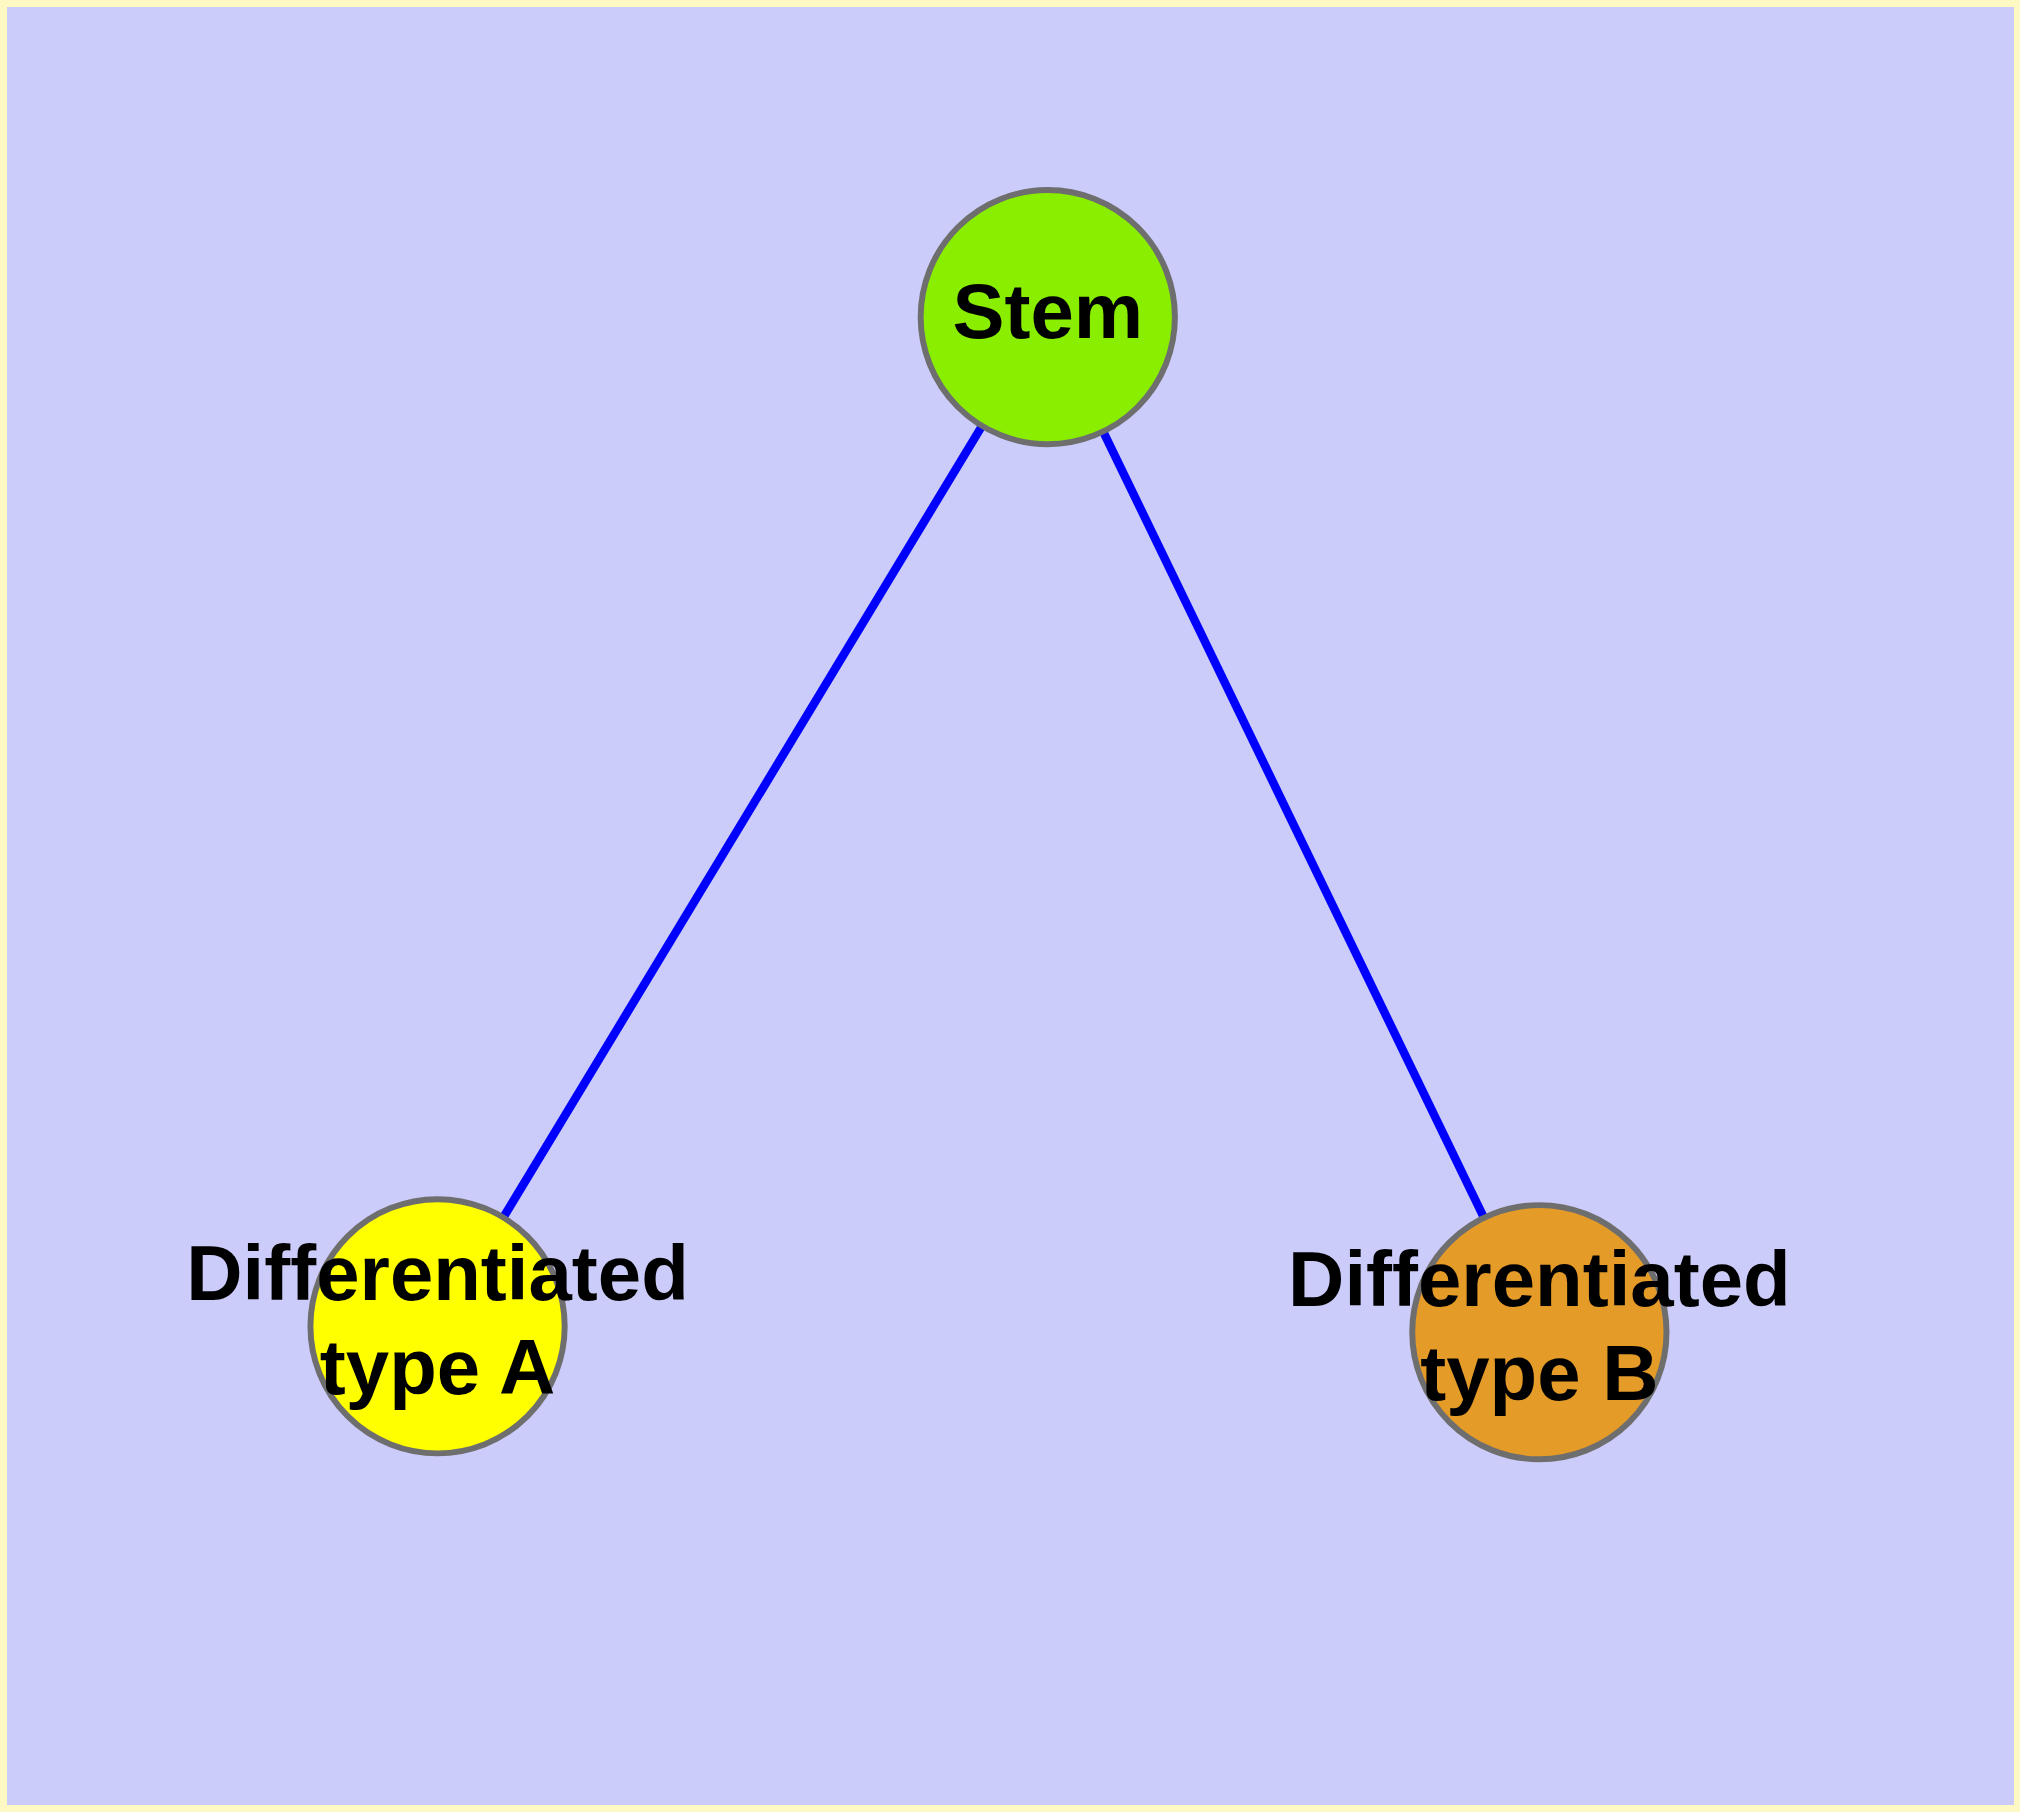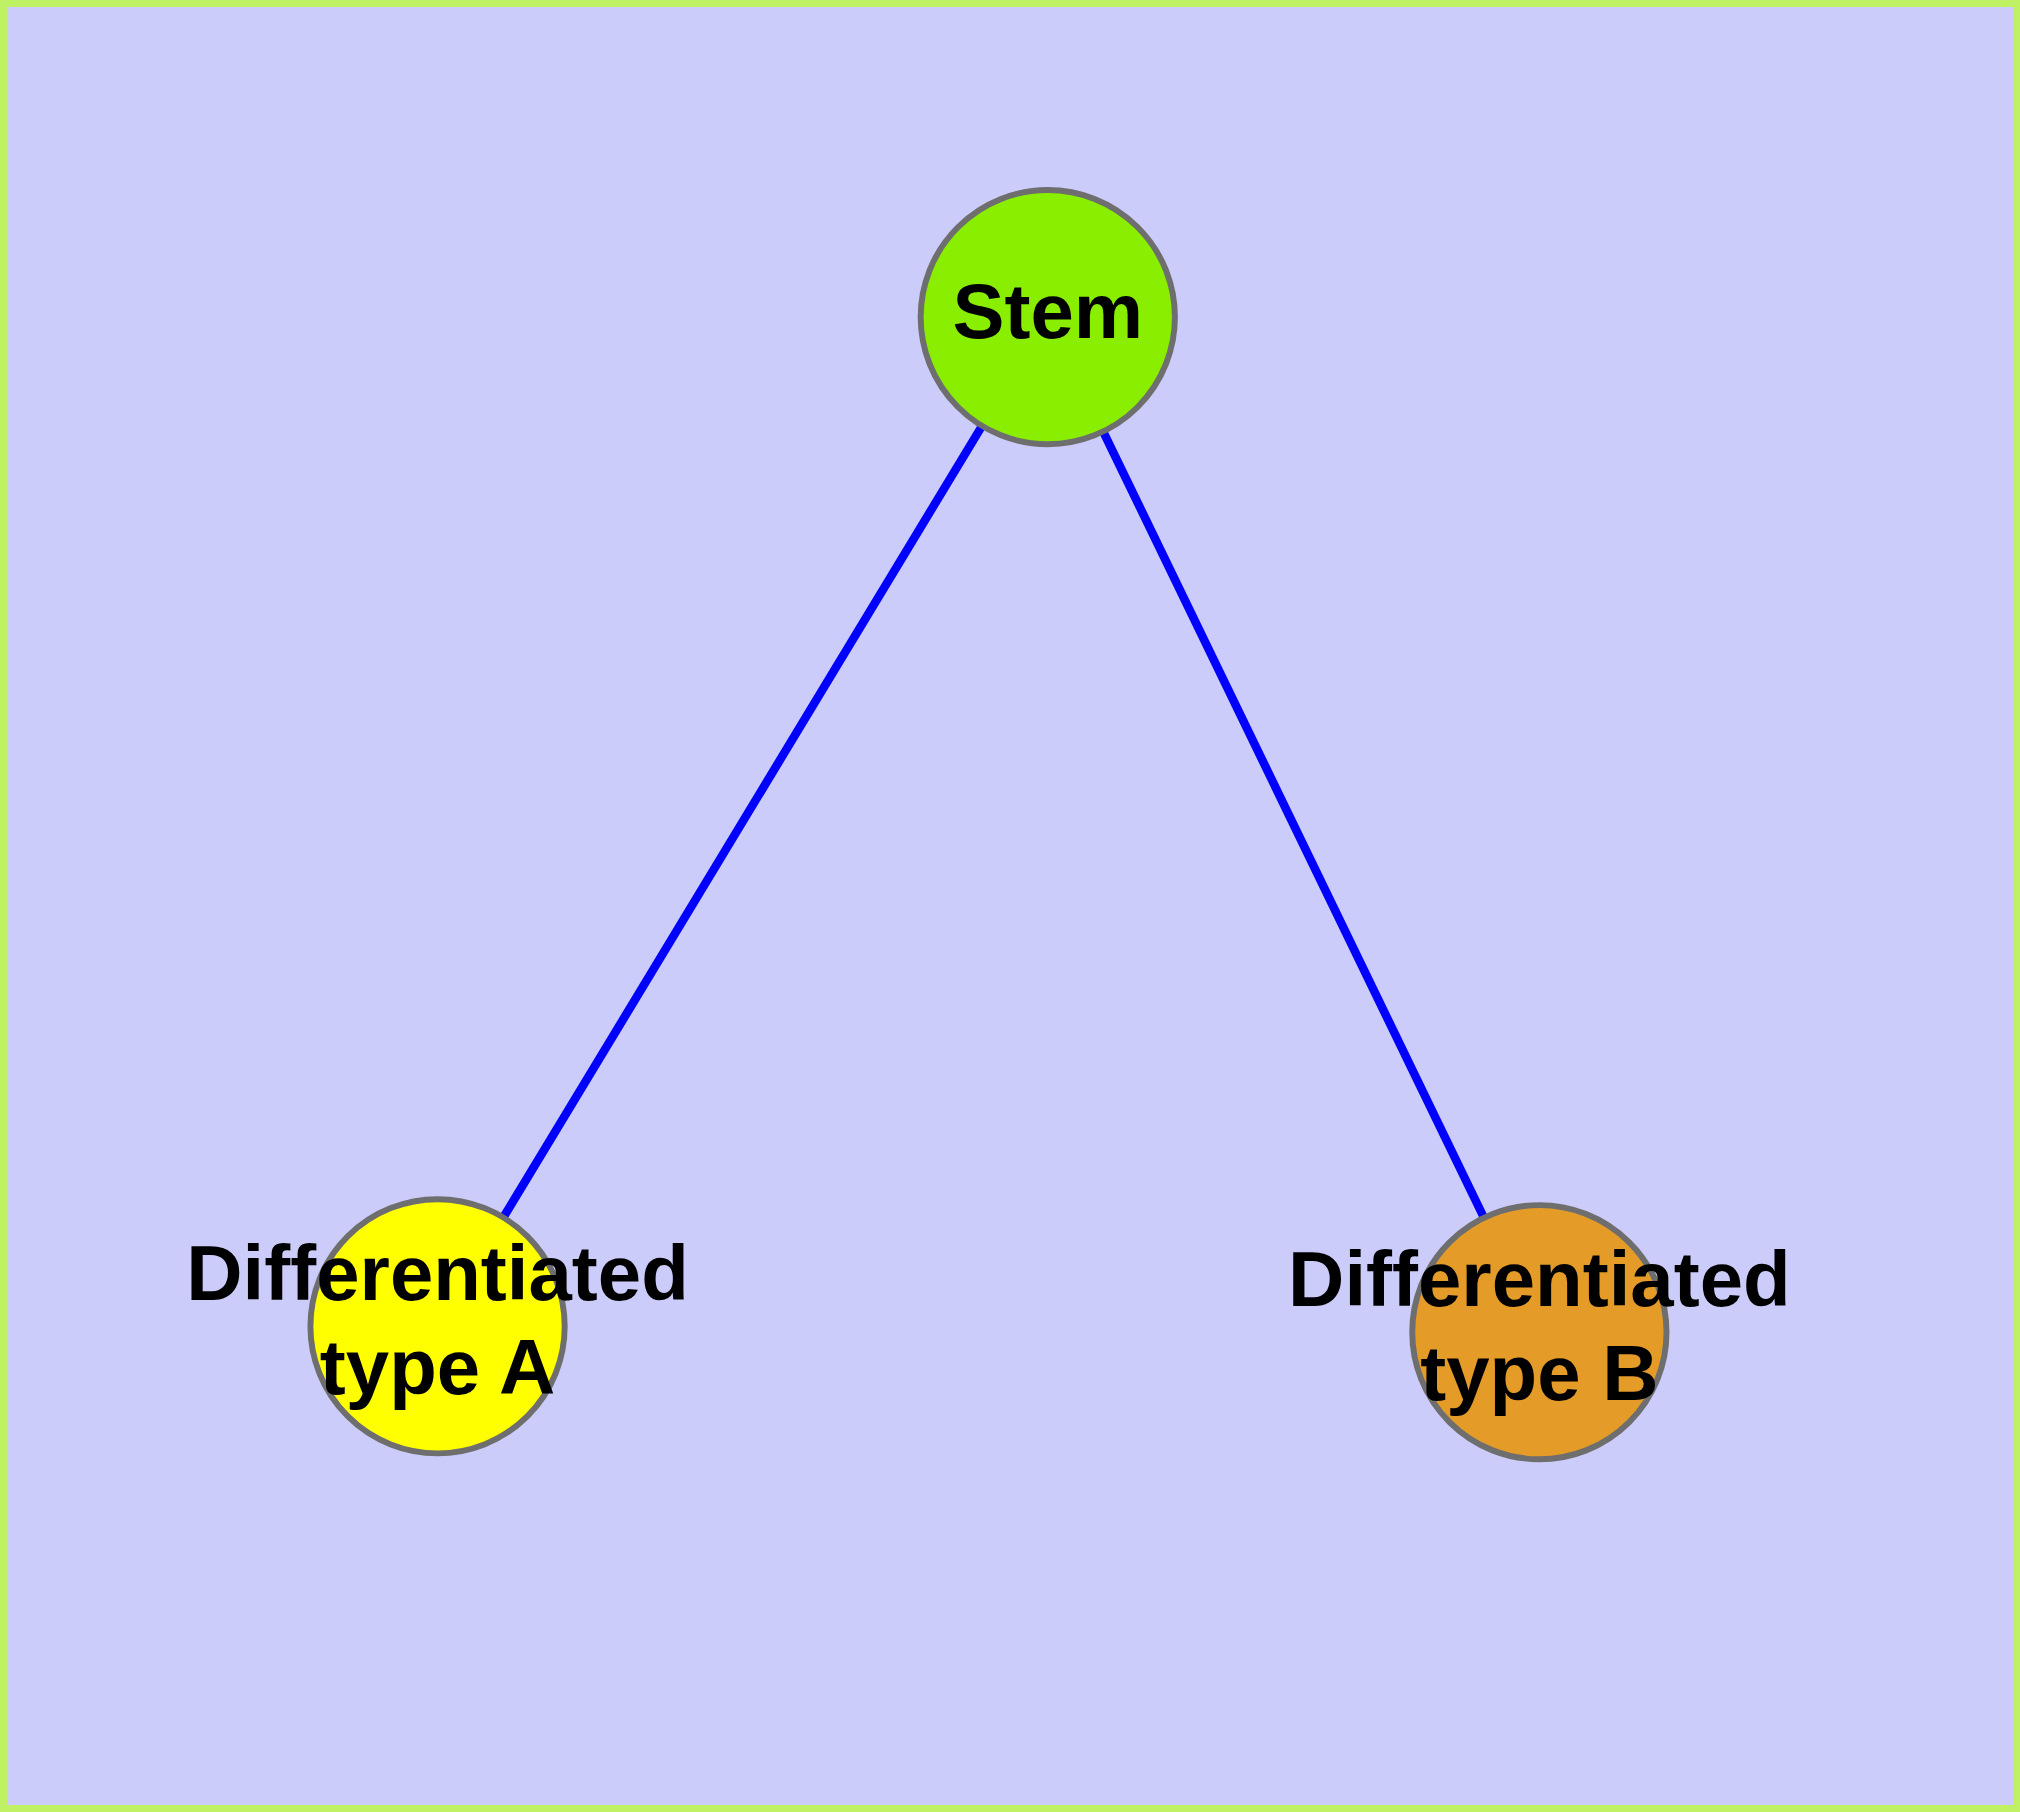--- a/index.html
+++ b/index.html
@@ -44,21 +44,21 @@
     stroke: #6e6e6e;
   }
   .graph-edge {
     stroke: #0000ff;
     stroke-linecap: butt;
   }
 </style>
 </head>
 <body>
 
-<div id="canvas" style="background: #bef264; width: 2021px; height: 1812px;">
+<div id="canvas" style="background: #fef9c3; width: 2021px; height: 1812px;">
   <div id="plot-area" style="background: rgb(204, 204, 250); width: 2007px; height: 1798px;">
     <svg id="graph-svg" viewBox="0 0 2368 2122" preserveAspectRatio="none">
       <g id="edges-layer">
           <line class="graph-edge" x1="1149.3634204218731" y1="496.0780087188181" x2="586.6365795781269" y2="1426.9219912811818" stroke="#0000ff" stroke-width="10"></line>
           <line class="graph-edge" x1="1294.2351090105267" y1="502.8097596458807" x2="1741.7648909894733" y2="1427.1902403541192" stroke="#0000ff" stroke-width="10"></line>
         </g>
       <g id="nodes-layer">
           <circle class="node-circle" cx="1228" cy="366" r="150" fill="#8aee00" stroke="#6e6e6e" stroke-width="7"></circle>
           <circle class="node-circle" cx="508" cy="1557" r="150" fill="#ffff00" stroke="#6e6e6e" stroke-width="7"></circle>
           <circle class="node-circle" cx="1808" cy="1564" r="150" fill="#e59b28" stroke="#6e6e6e" stroke-width="7"></circle>

